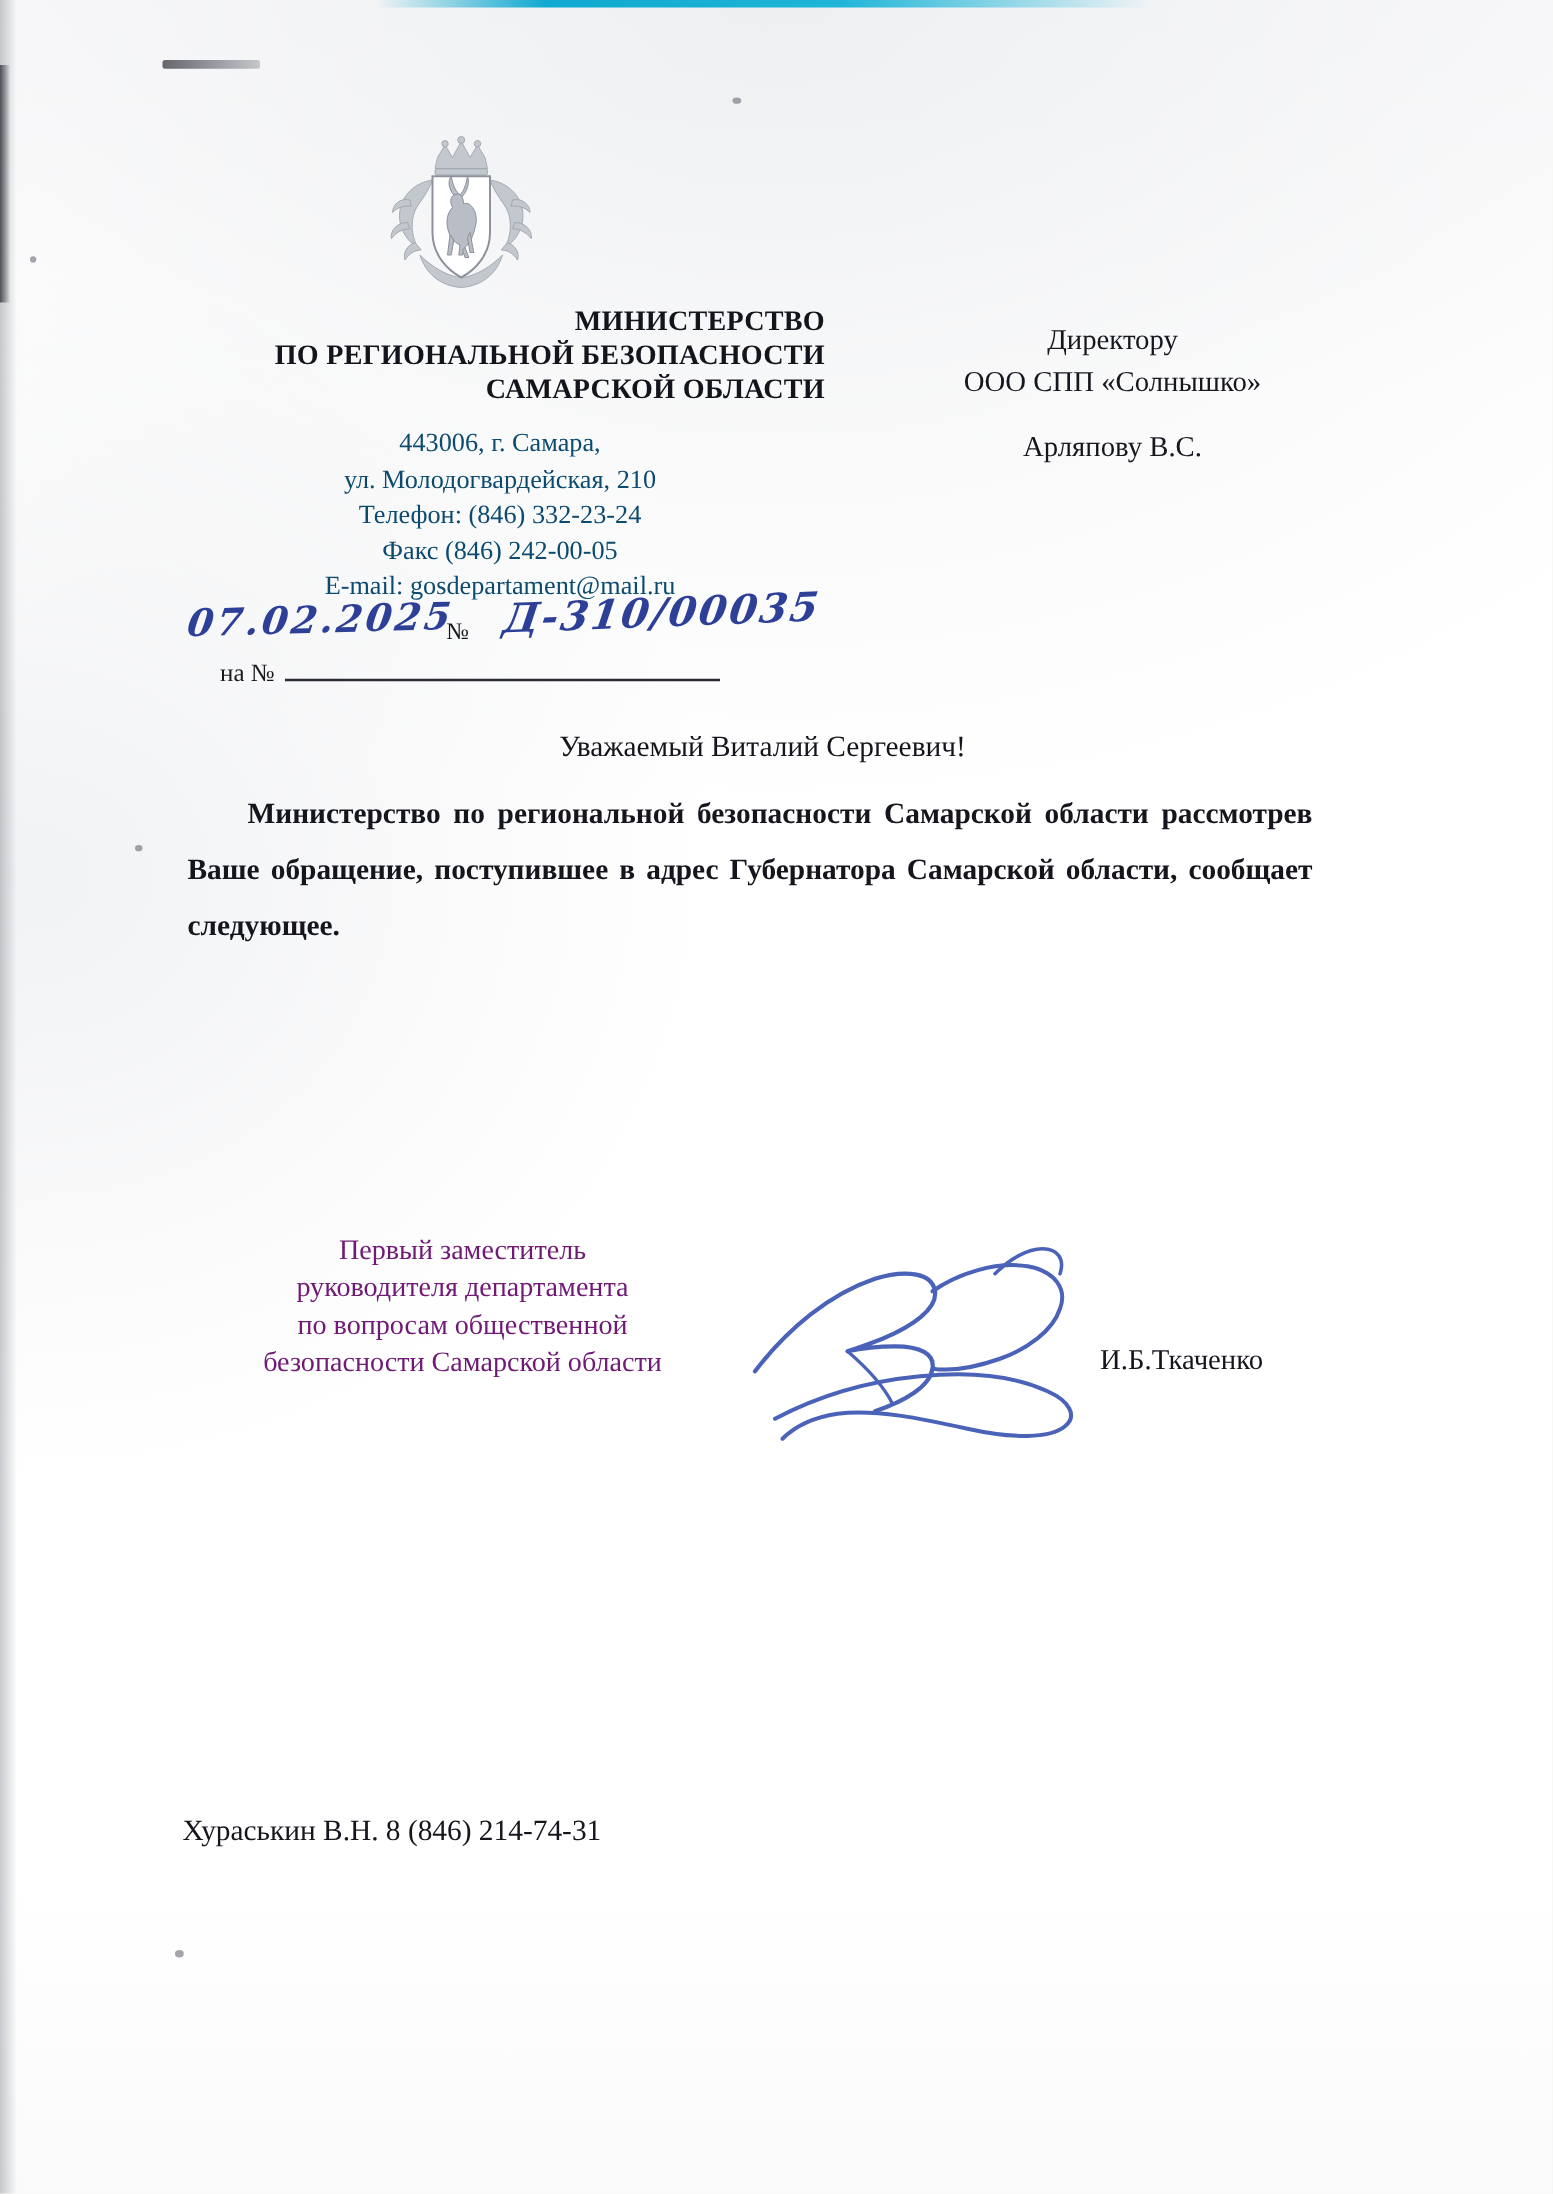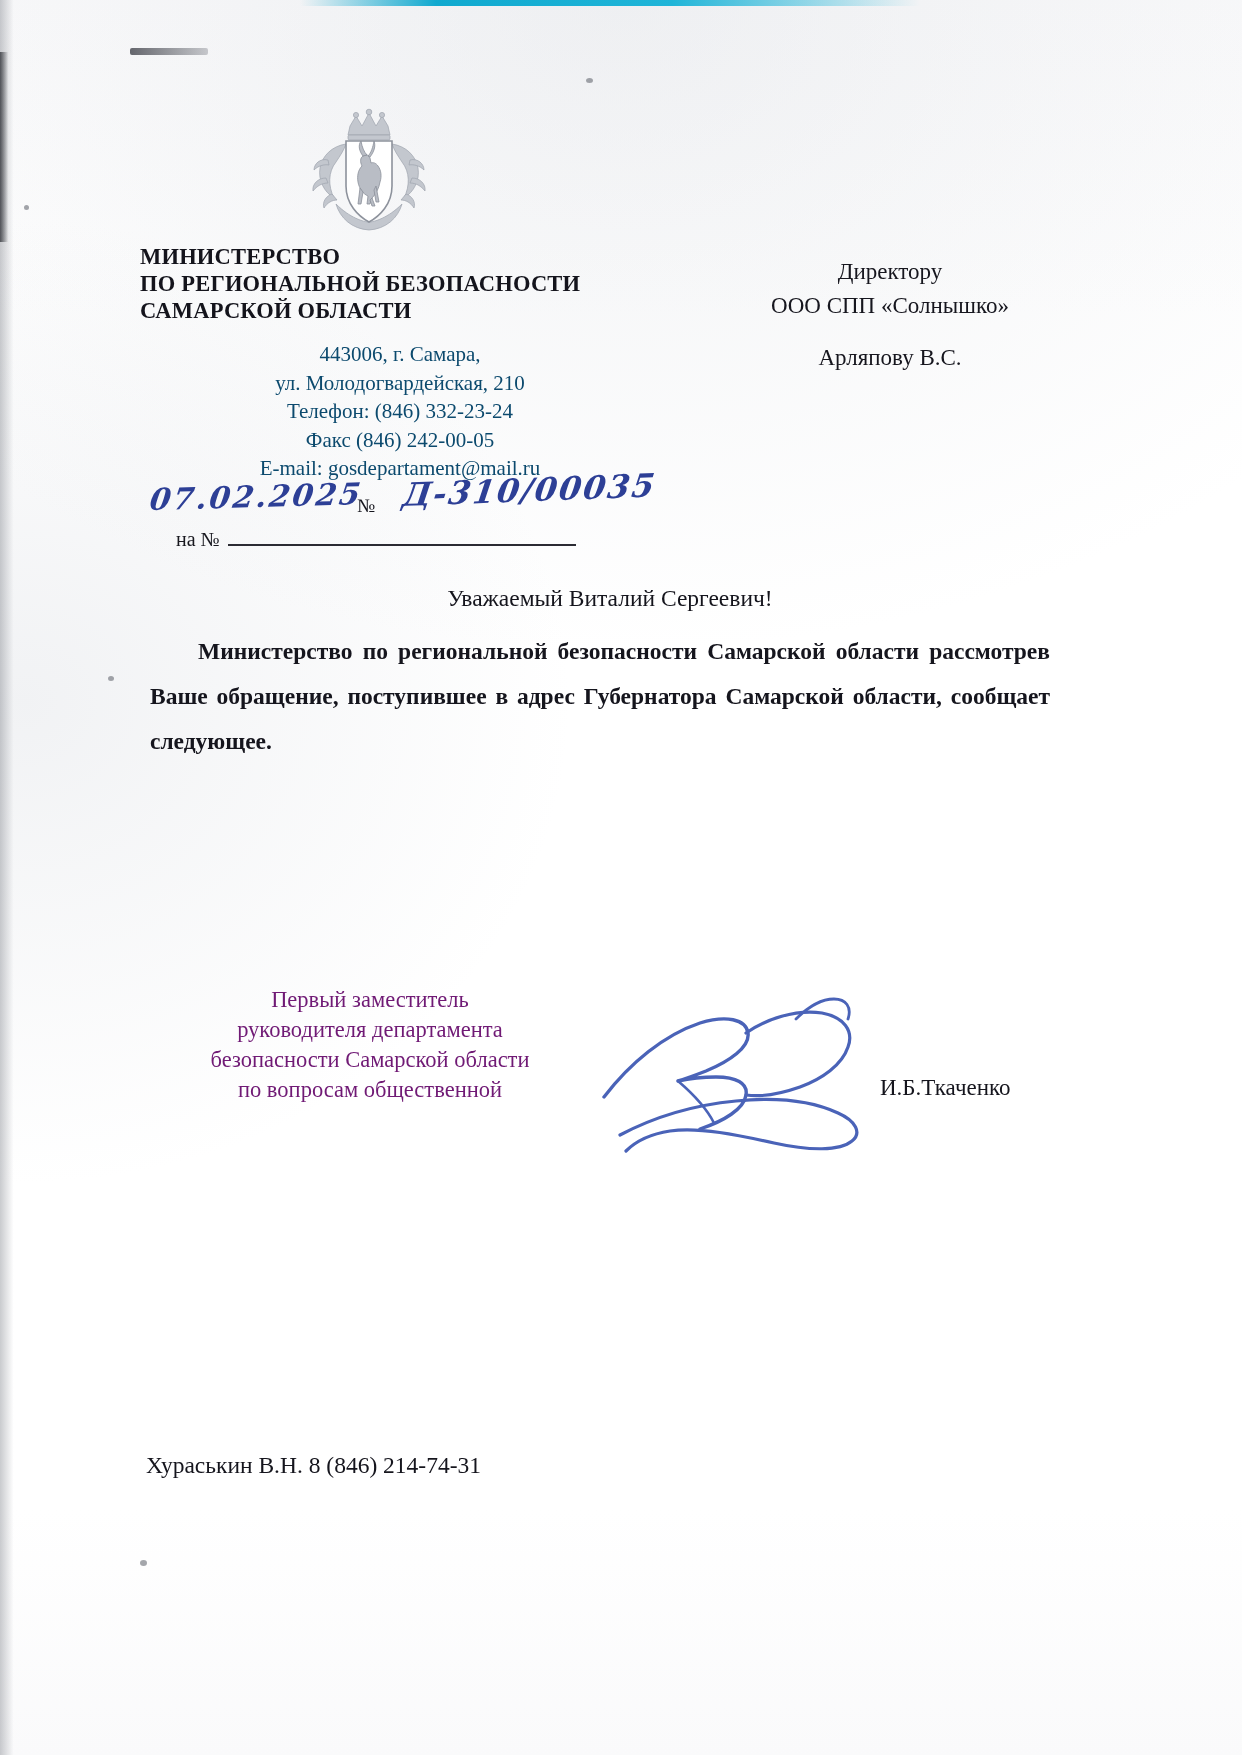--- a/index.html
+++ b/index.html
@@ -73,21 +73,21 @@
     height: 130px;
   }
   .emblem svg { display: block; width: 126px; height: 130px; }
 
   
   .letterhead {
     position: absolute;
     left: 140px;
     top: 243px;
     width: 520px;
-    text-align: left;
+    text-align: right;
   }
   .lh-line {
     font-weight: bold;
     font-size: 22.5px;
     line-height: 27px;
     letter-spacing: 0.2px;
     color: #14141c;
   }
   .contacts {
     position: absolute;
@@ -323,22 +323,22 @@
 
   <div class="salutation">Уважаемый Виталий Сергеевич!</div>
 
   <div class="body">
     <p>Министерство по региональной безопасности Самарской области рассмотрев Ваше обращение, поступившее в адрес Губернатора Самарской области, сообщает следующее.</p>
   </div>
 
   <div class="sig-block">
     <div>Первый заместитель</div>
     <div>руководителя департамента</div>
+    <div>по вопросам общественной</div>
     <div>безопасности Самарской области</div>
-    <div>по вопросам общественной</div>
   </div>
 
   <div class="signature">
     <svg viewBox="0 0 360 210" xmlns="http://www.w3.org/2000/svg">
       <g fill="none" stroke="#4a63b8" stroke-linecap="round" stroke-linejoin="round">
         <path d="M44 112 C70 78 104 50 140 38 C166 30 186 34 188 48 C190 62 170 76 146 86 C128 93 118 96 118 96 C118 96 136 92 156 92 C176 92 188 98 186 110 C184 124 164 136 140 144" stroke-width="3.4"></path>
         <path d="M186 48 C206 34 236 24 262 28 C284 32 294 46 288 62 C282 80 262 94 240 102 C220 109 200 112 186 110" stroke-width="3.2"></path>
         <path d="M60 150 C94 132 134 120 176 116 C216 112 252 116 278 128 C296 136 302 148 292 156 C280 166 250 166 214 158 C178 150 140 142 110 146 C90 149 76 156 66 166" stroke-width="3.2"></path>
         <path d="M118 96 C132 108 146 122 154 138" stroke-width="2.6"></path>
         <path d="M236 34 C248 22 262 14 274 14 C286 14 292 22 288 34" stroke-width="2.8"></path>

